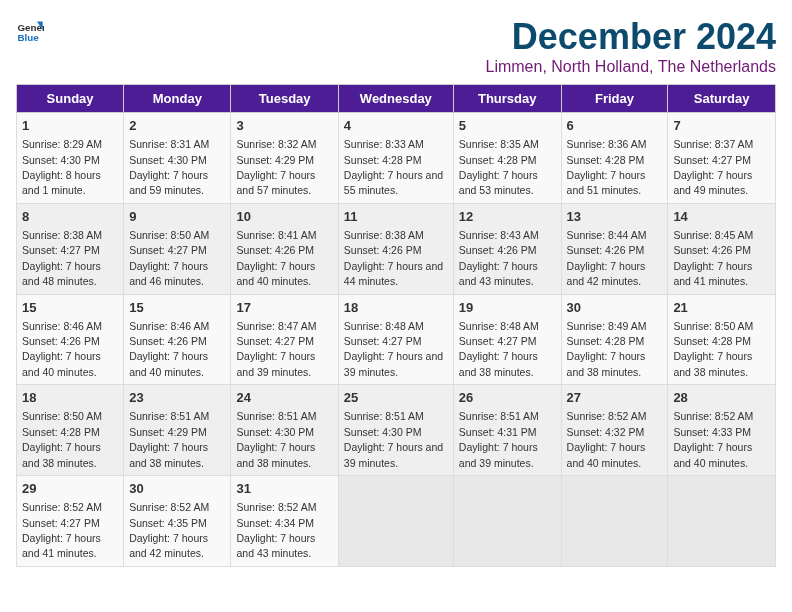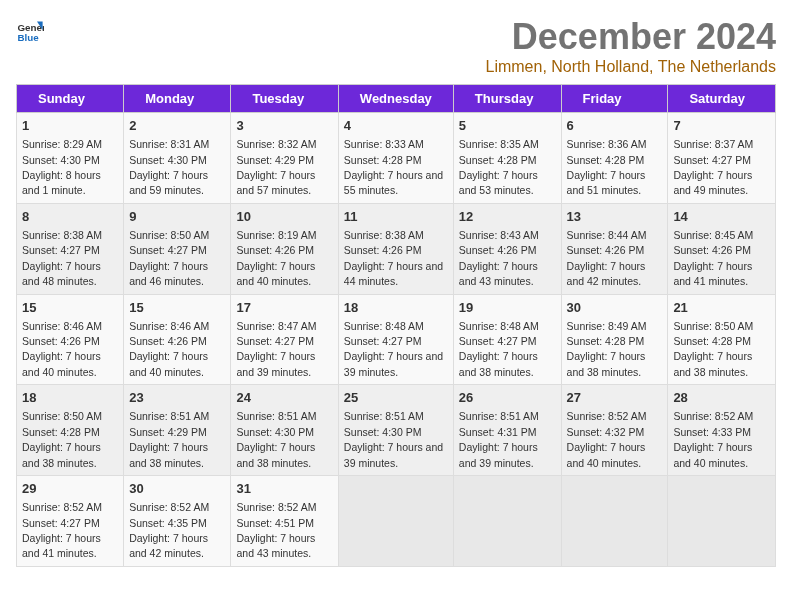--- a/index.html
+++ b/index.html
@@ -24,36 +24,36 @@
     .logo-icon {
       width: 28px;
       height: 28px;
     }
     .title-area {
       text-align: right;
     }
     .month-year {
       font-size: 36px;
       font-weight: bold;
-      color: #737373;
+      color: #0c4a6e;
     }
     .location {
       font-size: 16px;
-      color: #a16207;
+      color: #701a75;
     }
     .calendar {
       width: 100%;
       border-collapse: collapse;
       font-size: 11px;
     }
     .calendar thead tr th {
-      background: #6d28d9;
+      background: #4c1d95;
       color: #fff;
       padding: 6px 21px;
-      text-align: left;
+      text-align: center;
       font-size: 13px;
       font-weight: bold;
       border: 1px solid #ccc;
     }
     .calendar tbody tr td {
       vertical-align: top;
       padding: 4px 5px;
       border: 1px solid #ddd;
       width: 108px;
       min-height: 80px;
@@ -163,21 +163,21 @@
         <span class="day-info">Daylight: 7 hours and 48 minutes.</span>
       </td>
         <td>
         <span class="day-number">9</span>
         <span class="day-info">Sunrise: 8:50 AM</span><br>
         <span class="day-info">Sunset: 4:27 PM</span><br>
         <span class="day-info">Daylight: 7 hours and 46 minutes.</span>
       </td>
         <td>
         <span class="day-number">10</span>
-        <span class="day-info">Sunrise: 8:19 AM</span><br>
+        <span class="day-info">Sunrise: 8:41 AM</span><br>
         <span class="day-info">Sunset: 4:26 PM</span><br>
         <span class="day-info">Daylight: 7 hours and 40 minutes.</span>
       </td>
         <td>
         <span class="day-number">11</span>
         <span class="day-info">Sunrise: 8:38 AM</span><br>
         <span class="day-info">Sunset: 4:26 PM</span><br>
         <span class="day-info">Daylight: 7 hours and 44 minutes.</span>
       </td>
         <td>
@@ -296,21 +296,21 @@
       </td>
         <td>
         <span class="day-number">30</span>
         <span class="day-info">Sunrise: 8:52 AM</span><br>
         <span class="day-info">Sunset: 4:35 PM</span><br>
         <span class="day-info">Daylight: 7 hours and 42 minutes.</span>
       </td>
         <td>
         <span class="day-number">31</span>
         <span class="day-info">Sunrise: 8:52 AM</span><br>
-        <span class="day-info">Sunset: 4:51 PM</span><br>
+        <span class="day-info">Sunset: 4:34 PM</span><br>
         <span class="day-info">Daylight: 7 hours and 43 minutes.</span>
       </td>
         <td class="empty-cell"></td>
         <td class="empty-cell"></td>
         <td class="empty-cell"></td>
         <td class="empty-cell"></td>
       </tr>
     </tbody>
 </table>
 

